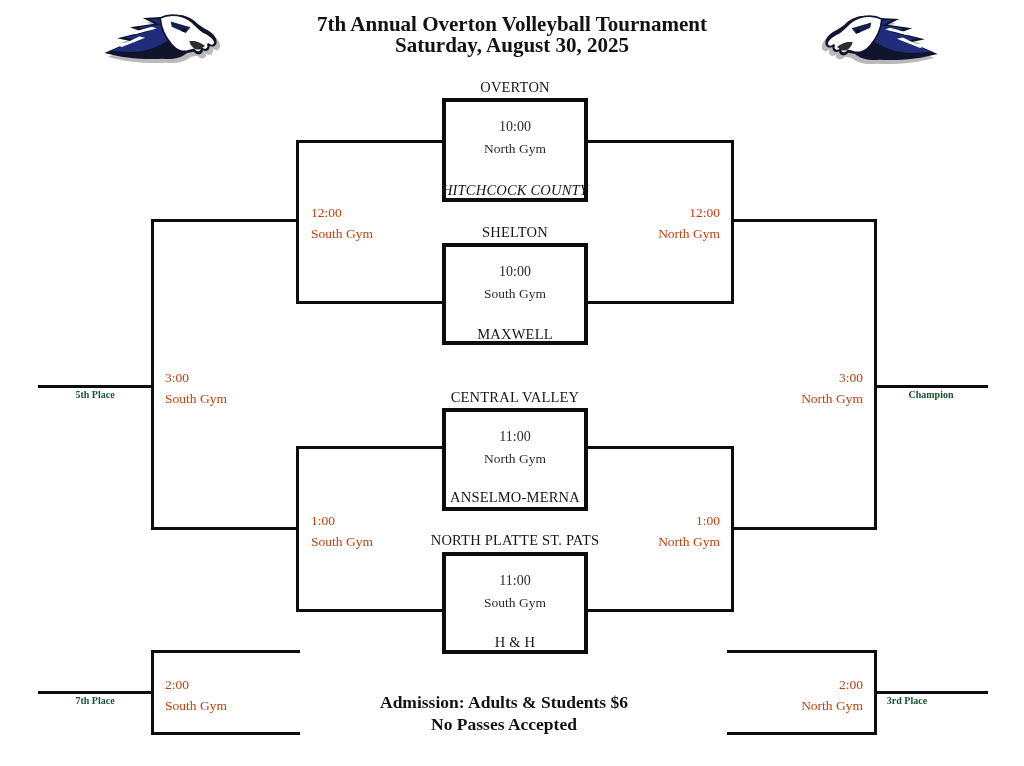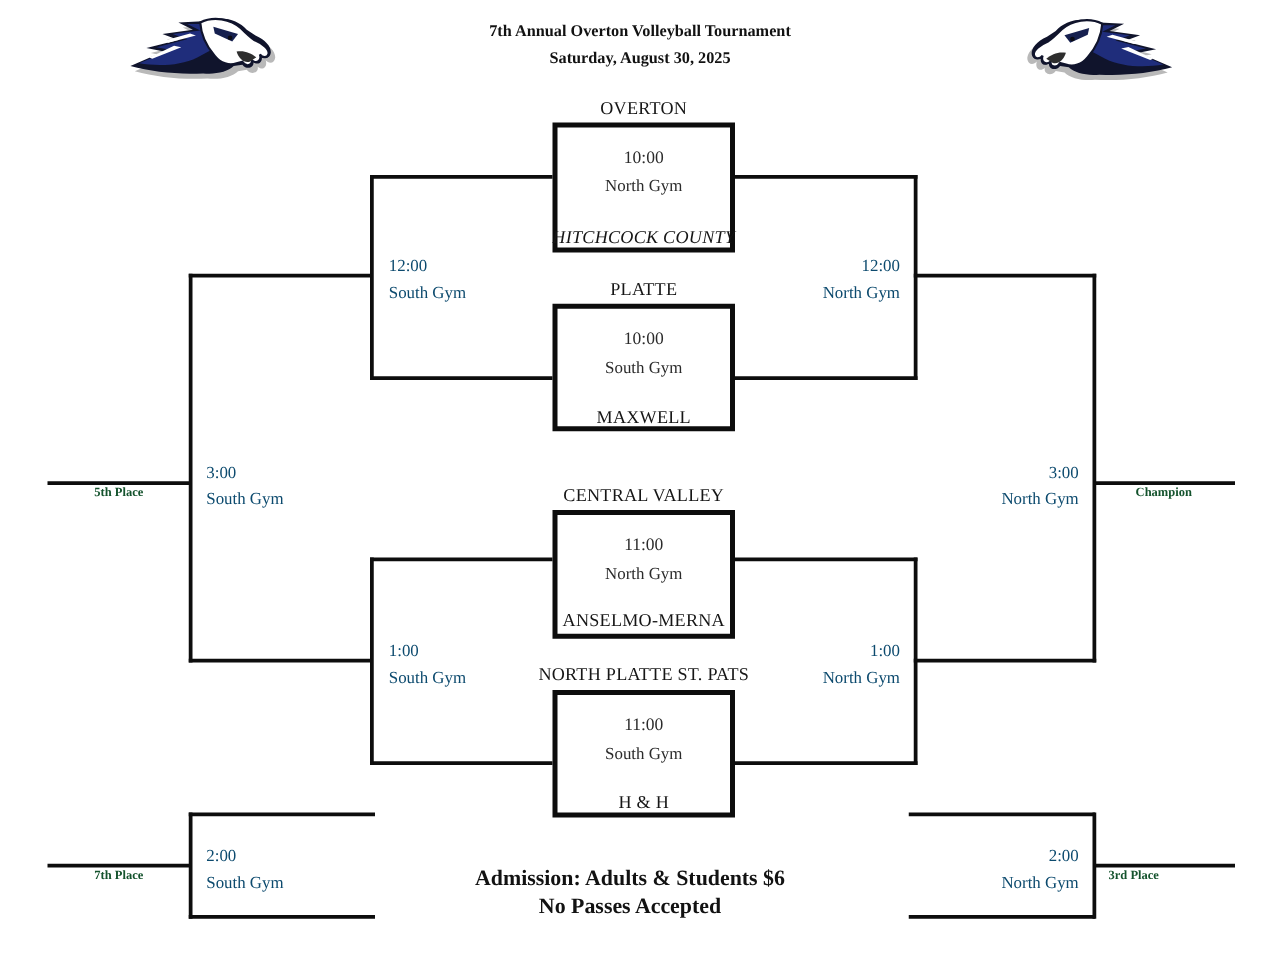--- a/index.html
+++ b/index.html
@@ -1,21 +1,21 @@
 <!DOCTYPE html>
 <html><head>
 <meta charset="utf-8">
 <style>
   html,body { margin:0; padding:0; background:#fff; }
   .page {
     position:relative; width:1024px; height:766px; background:#ffffff;
     font-family:"Liberation Serif","DejaVu Serif",serif; color:#1a1a1a; overflow:hidden;
   }
   .title { position:absolute; left:0; right:0; top:14px; text-align:center;
-           font-weight:bold; font-size:13px; line-height:21px; color:#121212; }
+           font-weight:bold; font-size:21px; line-height:21px; color:#121212; }
   .eagle { position:absolute; width:128px; height:64px; }
   .eagle.left  { left:102px; top:11px; }
   .eagle.right { left:812px; top:12px; transform:scaleX(-1); }
 
   
   .hl, .vl { position:absolute; background:#0d0d0d; }
   .hl { height:3px; }
   .vl { width:3px; }
 
   
@@ -27,21 +27,21 @@
   .gb4 { top:552px; height:102px; }
   .game-time, .game-gym { position:absolute; left:0; right:0; text-align:center; color:#2b2b2b; }
   .game-time { top:17px; font-size:14px; }
   .game-gym  { top:39px; font-size:13.5px; }
 
   
   .team { position:absolute; left:375px; width:280px; text-align:center;
           font-size:14.5px; letter-spacing:.2px; white-space:nowrap; color:#161616; }
 
   
-  .roundlab { position:absolute; font-size:13.5px; line-height:20.5px; color:#0c4a6e; }
+  .roundlab { position:absolute; font-size:13.5px; line-height:20.5px; color:#c2410c; }
   .roundlab.ralign { width:120px; text-align:right; }
 
   
   .place { position:absolute; width:114px; text-align:center; font-weight:bold;
            font-size:10px; white-space:nowrap; color:#14532d; }
 
   .footer { position:absolute; left:0; right:16px; top:691px; text-align:center;
             font-weight:bold; font-size:17.5px; line-height:22px; color:#121212; }
 </style>
 </head>
@@ -73,21 +73,21 @@
     <use href="#eagle-art"></use>
   </svg>
 
   <div class="team" style="top:79px;">OVERTON</div>
   <div class="game-box gb1">
     <div class="game-time">10:00</div>
     <div class="game-gym">North Gym</div>
   </div>
   <div class="team" style="top:182px;font-style:italic;">HITCHCOCK COUNTY</div>
 
-  <div class="team" style="top:224px;">PLATTE</div>
+  <div class="team" style="top:224px;">SHELTON</div>
   <div class="game-box gb2">
     <div class="game-time">10:00</div>
     <div class="game-gym">South Gym</div>
   </div>
   <div class="team" style="top:326px;">MAXWELL</div>
 
   <div class="team" style="top:389px;">CENTRAL VALLEY</div>
   <div class="game-box gb3">
     <div class="game-time">11:00</div>
     <div class="game-gym">North Gym</div>

